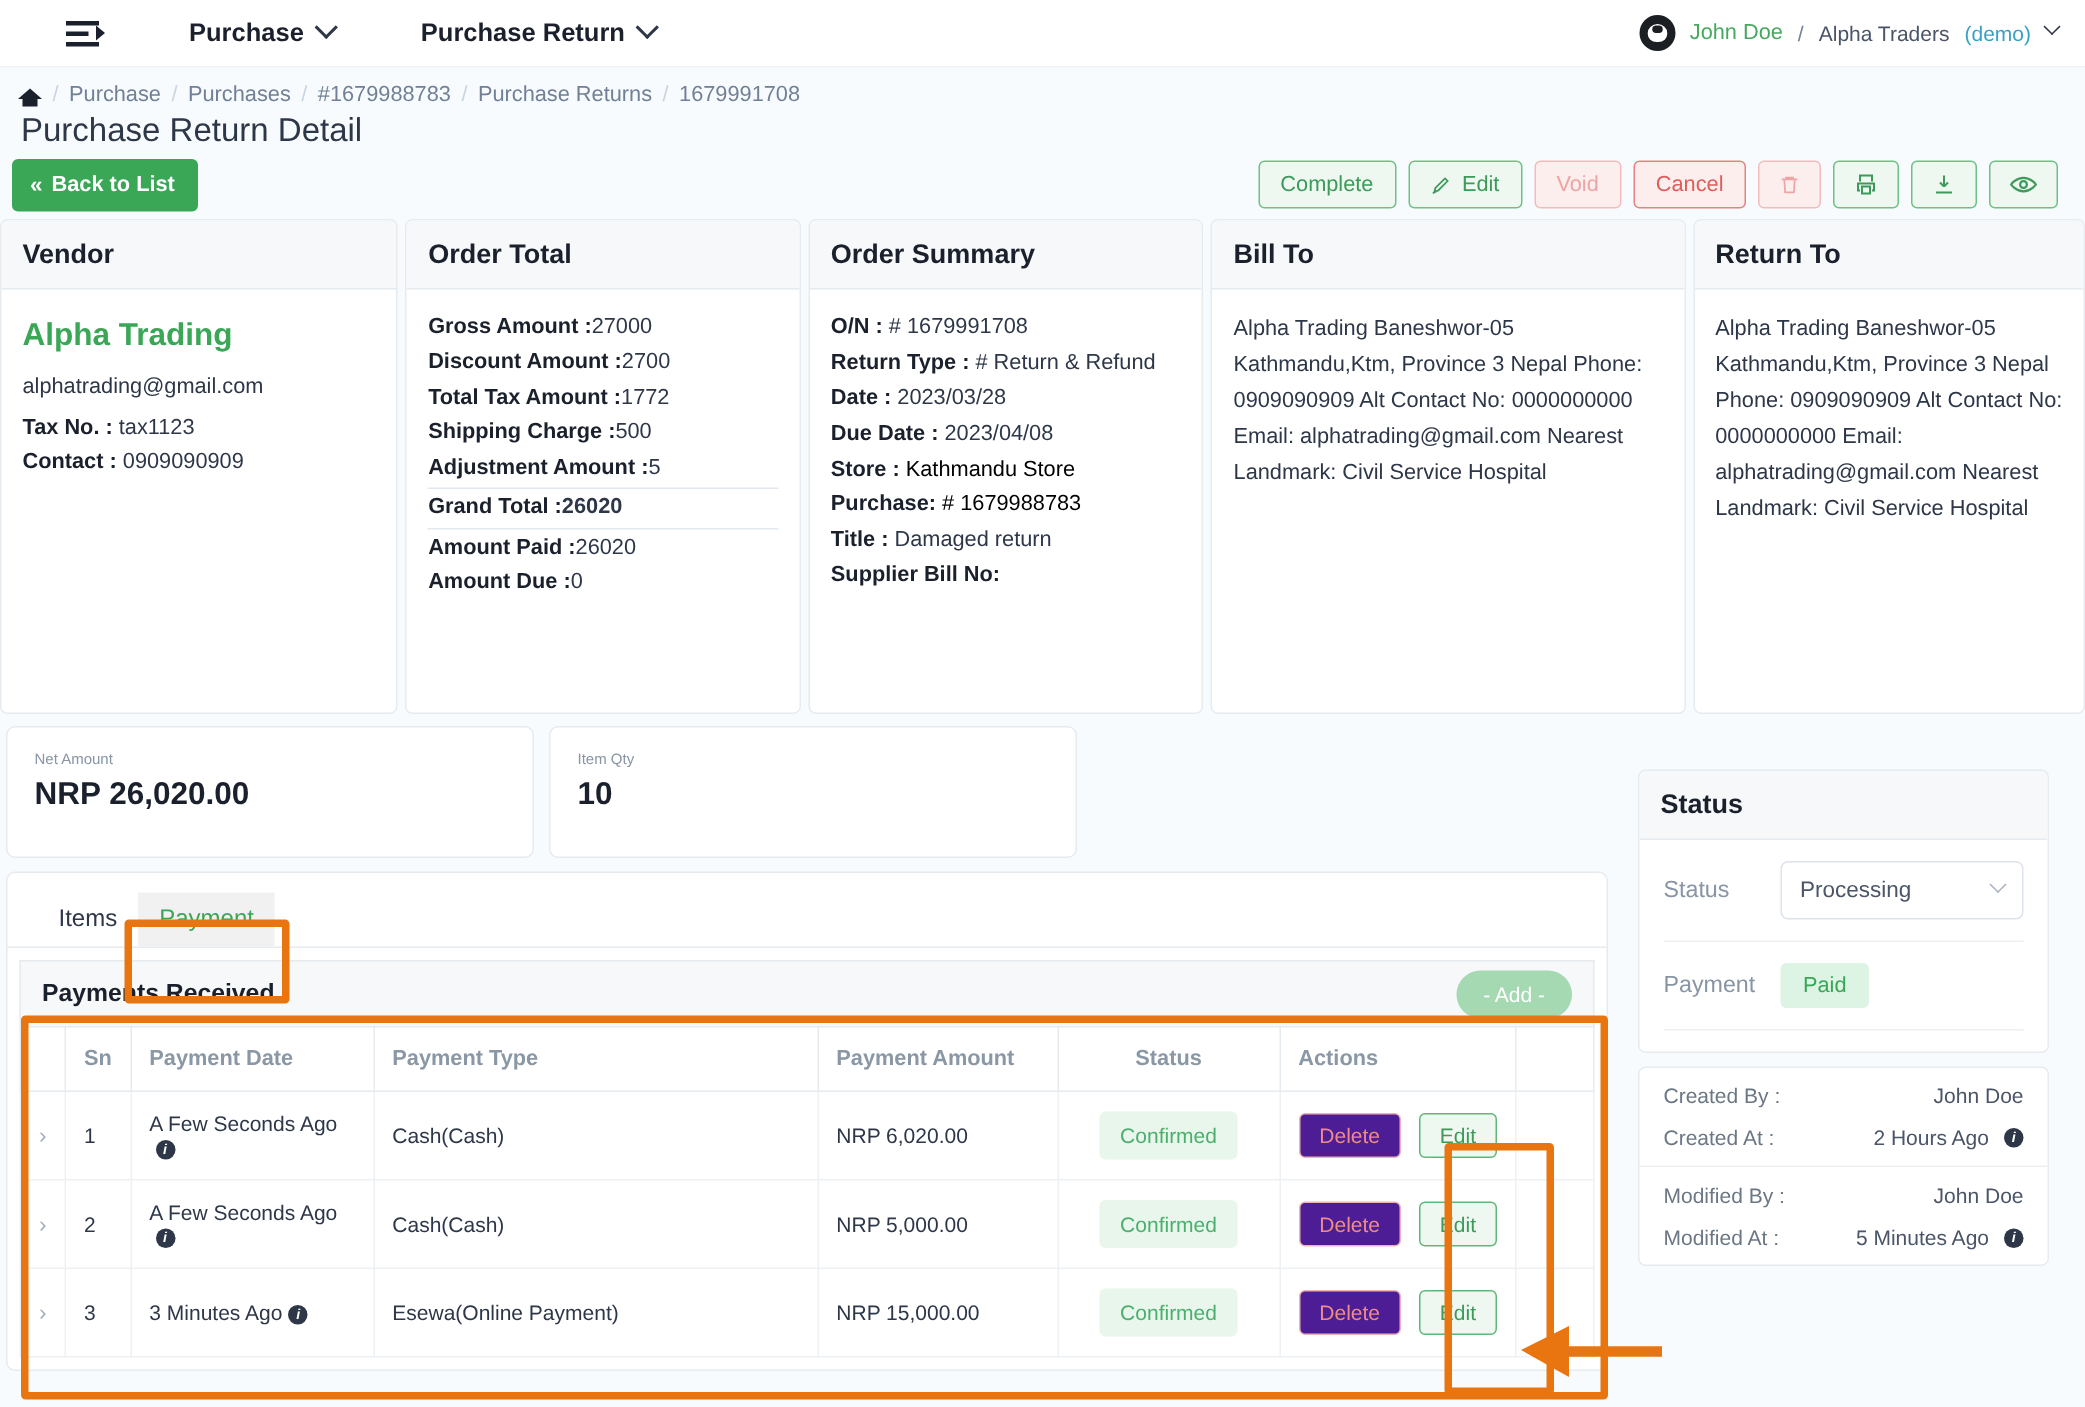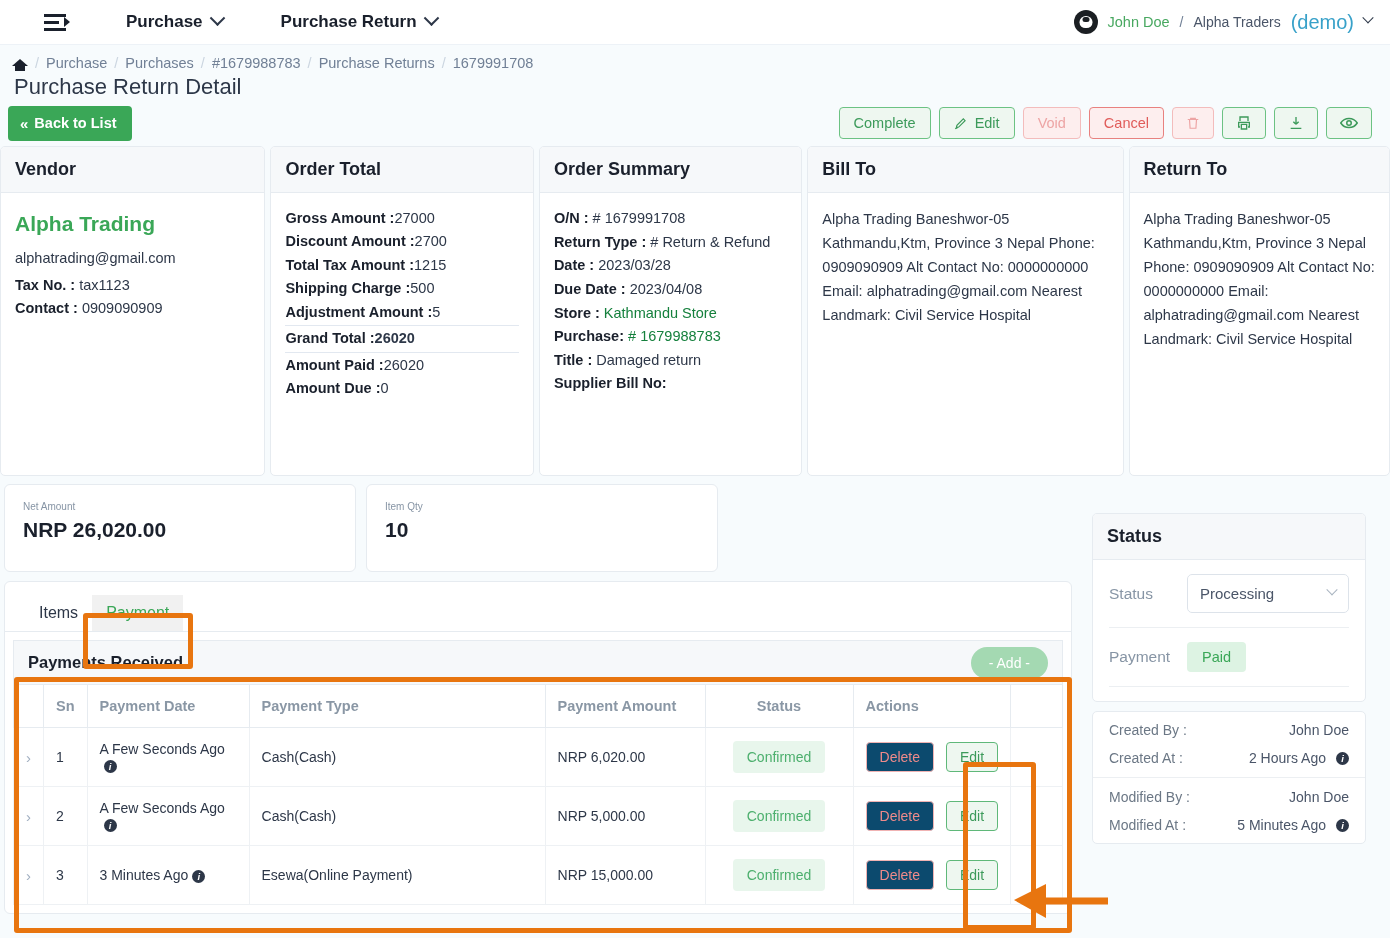--- a/index.html
+++ b/index.html
@@ -38,21 +38,21 @@
   .chev.sm{ width:8px;height:8px;border-width:1.6px; }
   .userbox{ position:absolute; right:18px; display:flex; align-items:center; gap:10px; cursor:pointer;}
   .gh{ width:24px;height:24px;border-radius:50%;background:#1b1f23; position:relative; flex:none;}
   .gh::before{content:"";position:absolute;left:50%;top:52%;transform:translate(-50%,-50%);
     width:13px;height:12px;border-radius:50% 50% 45% 45%;background:#fff;}
   .gh::after{content:"";position:absolute;left:50%;top:30%;transform:translate(-50%,0);
     width:7px;height:5px;background:#1b1f23;border-radius:3px;}
   .uname{font-size:14.5px;color:#48a860;}
   .usep{font-size:14px;color:#718096;}
   .ucomp{font-size:14px;color:#4a5568;}
-  .udemo{font-size:20px;color:#38a1c9;}
+  .udemo{font-size:14px;color:#38a1c9;}
 
   
   .crumbbar{ padding:10px 0 0 12px; }
   .crumbs{ display:flex; align-items:center; gap:7px; font-size:14.5px; }
   .home-ico{ width:16px;height:15px; position:relative; display:inline-block; }
   .home-ico::before{content:"";position:absolute;left:0;top:3px;border-left:8px solid transparent;
     border-right:8px solid transparent;border-bottom:7px solid #1a202c;}
   .home-ico::after{content:"";position:absolute;left:3px;top:9px;width:10px;height:6px;background:#1a202c;}
   .crumb{ color:#718096; cursor:pointer; }
   .crumb.sl{ color:#cbd5e0; cursor:default;}
@@ -91,21 +91,21 @@
   .kv{color:#2d3748;}
 
   .ot-row{ display:flex; justify-content:flex-start; line-height:1.62; }
   .ot-row .l{ font-weight:700; color:#1a202c; }
   .ot-row .v{ color:#2d3748; }
   .ot-sep{ border-top:1px solid #e2e8f0; margin:1px 0;}
   .v-green{color:#3aa757;} .v-red{color:#e53e3e;} .v-bold{font-weight:700;color:#1a202c;}
 
   .os-row{ line-height:1.63;}
   .os-row b{color:#1a202c;}
-  .lnk{color:#15803d;margin-top:24px;}
+  .lnk{color:#000000;margin-top:24px;}
   .addr{ color:#2d3748; line-height:1.66; word-break:break-word;}
 
   
   .statrow{ display:flex; gap:10px; padding:8px 0 0 4px;}
   .stat{ background:#fff;border:1px solid #e6ebf0;border-radius:6px;padding:16px 18px;}
   .stat .lab{ font-size:10px;color:#8795a5;margin-bottom:6px;}
   .stat .val{ font-size:21px;font-weight:700;color:#1a202c;}
 
   
   .tabwrap{ margin:9px 0 0 4px; background:#fff;border:1px solid #e6ebf0;border-radius:6px;
@@ -126,21 +126,21 @@
   th{ font-size:14.5px; font-weight:700; color:#8a97a5; text-align:left; padding:13px 12px;
       border:1px solid #e6ebf0; border-top:1px solid #e6ebf0; white-space:nowrap;}
   td{ font-size:14px; color:#2d3748; padding:13px 12px; border:1px solid #eef1f4;}
   th.c, td.c{ text-align:center; }
   .exp{ color:#a0aec0; font-size:15px; cursor:pointer; }
   .ico-i{ display:inline-block;width:13px;height:13px;border-radius:50%;background:#2d3748;color:#fff;
           font-size:9.5px;line-height:13px;text-align:center;font-style:italic;font-weight:700;
           vertical-align:middle; margin-left:4px;}
   .pill{ display:inline-block; background:#e8f6ec; color:#4caf6d; border-radius:4px; padding:8px 14px; font-size:14px;}
   .bd{ display:inline-block; border-radius:4px; padding:6px 13px; font-size:14px; cursor:pointer; }
-  .bd.del{ background:#0c4a6e; border:1px solid #f0b3b3; color:#ef8a8a;}
+  .bd.del{ background:#4c1d95; border:1px solid #f0b3b3; color:#ef8a8a;}
   .bd.edit{ background:#eef7f0; border:1px solid #5fb879; color:#3c9a5a;}
 
   
   .rightcol{ position:absolute; left:1092px; top:513px; width:274px; }
   .scard{ background:#fff;border:1px solid #e6ebf0;border-radius:5px;overflow:hidden;}
   .srow{ display:flex; align-items:center; padding:14px 16px; }
   .slab{ font-size:15.5px; color:#8795a5; width:78px; flex:none;}
   .sel{ flex:1; border:1px solid #dde3ea; border-radius:5px; background:#fff; padding:10px 12px;
         font-size:15px; color:#4a5568; display:flex; align-items:center; cursor:pointer;}
   .sel .chev{ margin-left:auto; border-color:#a9b4c0; }
@@ -282,21 +282,21 @@
       <div class="ot-row">
         <span class="l">Gross Amount :</span>
         <span class="v">27000</span>
         </div>
       <div class="ot-row">
         <span class="l">Discount Amount :</span>
         <span class="v">2700</span>
         </div>
       <div class="ot-row">
         <span class="l">Total Tax Amount :</span>
-        <span class="v">1215</span>
+        <span class="v">1772</span>
         </div>
       <div class="ot-row">
         <span class="l">Shipping Charge :</span>
         <span class="v">500</span>
         </div>
       <div class="ot-row">
         <span class="l">Adjustment Amount :</span>
         <span class="v">5</span>
         </div>
       <div class="ot-sep"></div>

